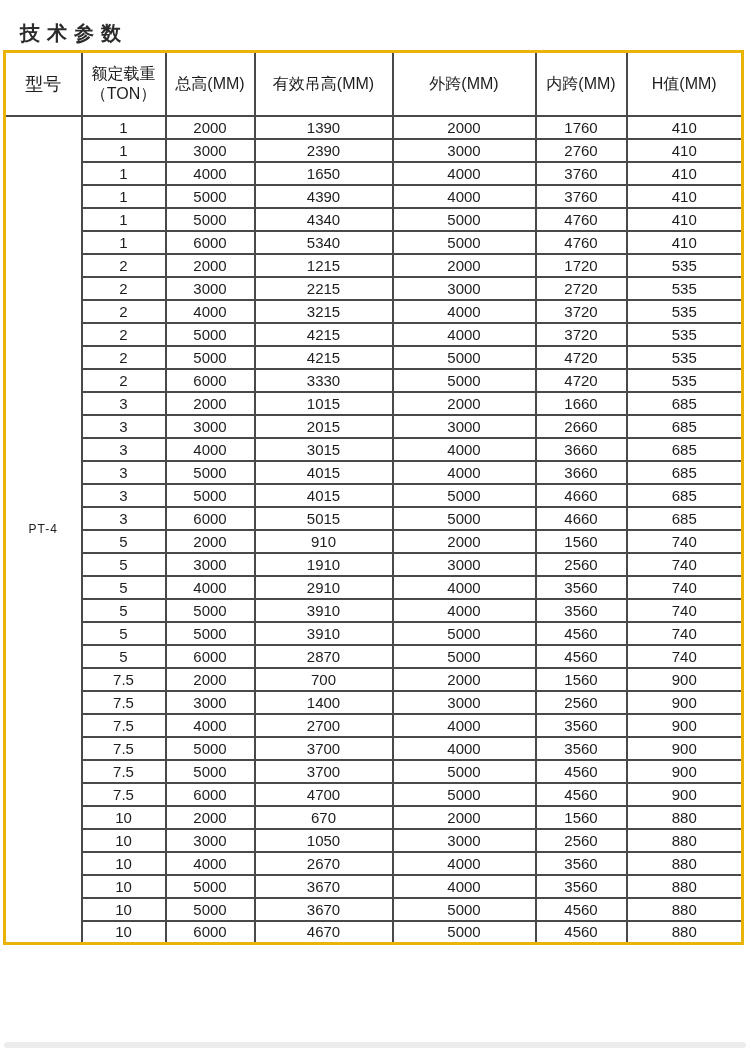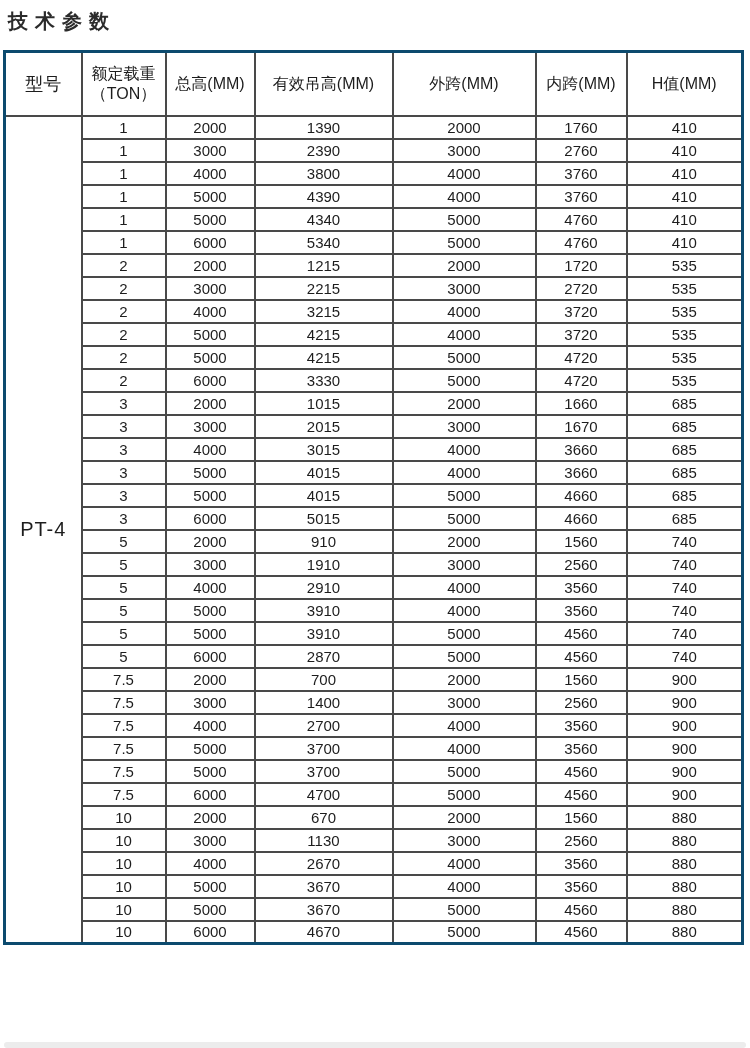--- a/index.html
+++ b/index.html
@@ -8,33 +8,33 @@
     width: 750px; height: 1048px;
     background: #ffffff;
     position: relative;
     font-family: "Liberation Sans", "DejaVu Sans", sans-serif;
     color: #1d1d1d;
     overflow: hidden;
   }
   .title {
     position: absolute;
     top: 8px; left: 8px;
-    margin: 0;
+    margin: 12px;
     font-size: 20px;
     font-weight: 600;
     letter-spacing: 7px;
     color: #2b2b2b;
   }
   table.params {
     position: absolute;
     top: 50px; left: 3px;
     width: 738px;
     border-collapse: collapse;
     table-layout: fixed;
-    border: 3px solid #0c4a6e;
+    border: 3px solid #eab308;
   }
   .params th, .params td {
     border: 2px solid #494949;
     text-align: center;
     vertical-align: middle;
     padding: 0;
     overflow: hidden;
   }
   .params thead th {
     height: 64px;
@@ -43,21 +43,21 @@
     line-height: 1.25;
     color: #1d1d1d;
   }
   .params thead th.model-header { font-size: 18px; }
   .params thead th .hdr-line { display: block; }
   .params tbody td {
     height: 23px;
     font-size: 15px;
   }
   .params td.model-cell {
-    font-size: 20px;
+    font-size: 12px;
     letter-spacing: 1px;
   }
   .bottom-strip {
     position: absolute;
     left: 4px; right: 4px; bottom: 0;
     height: 6px;
     border-radius: 3px;
     background: #ececec;
   }
 </style>
@@ -104,21 +104,21 @@
         <td>1</td>
         <td>3000</td>
         <td>2390</td>
         <td>3000</td>
         <td>2760</td>
         <td>410</td>
       </tr>
       <tr>
         <td>1</td>
         <td>4000</td>
-        <td>3800</td>
+        <td>1650</td>
         <td>4000</td>
         <td>3760</td>
         <td>410</td>
       </tr>
       <tr>
         <td>1</td>
         <td>5000</td>
         <td>4390</td>
         <td>4000</td>
         <td>3760</td>
@@ -194,21 +194,21 @@
         <td>1015</td>
         <td>2000</td>
         <td>1660</td>
         <td>685</td>
       </tr>
       <tr>
         <td>3</td>
         <td>3000</td>
         <td>2015</td>
         <td>3000</td>
-        <td>1670</td>
+        <td>2660</td>
         <td>685</td>
       </tr>
       <tr>
         <td>3</td>
         <td>4000</td>
         <td>3015</td>
         <td>4000</td>
         <td>3660</td>
         <td>685</td>
       </tr>
@@ -336,21 +336,21 @@
         <td>10</td>
         <td>2000</td>
         <td>670</td>
         <td>2000</td>
         <td>1560</td>
         <td>880</td>
       </tr>
       <tr>
         <td>10</td>
         <td>3000</td>
-        <td>1130</td>
+        <td>1050</td>
         <td>3000</td>
         <td>2560</td>
         <td>880</td>
       </tr>
       <tr>
         <td>10</td>
         <td>4000</td>
         <td>2670</td>
         <td>4000</td>
         <td>3560</td>

